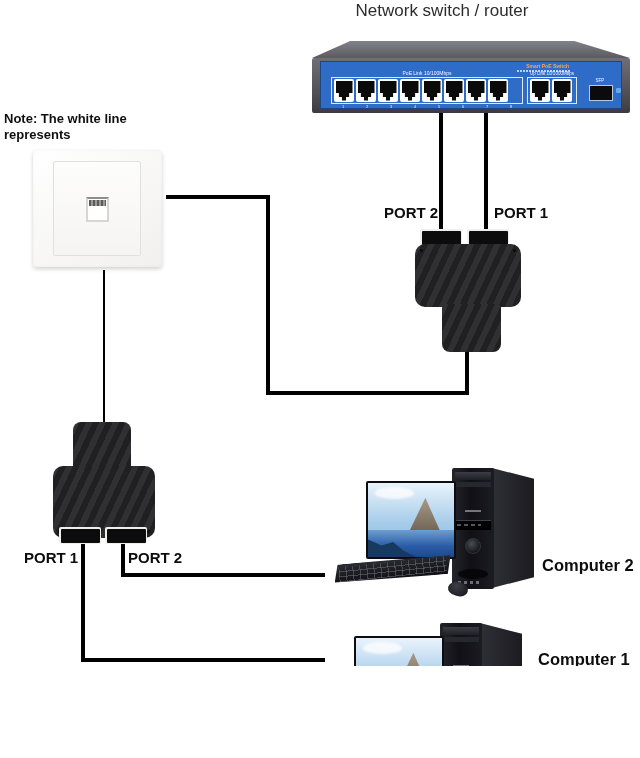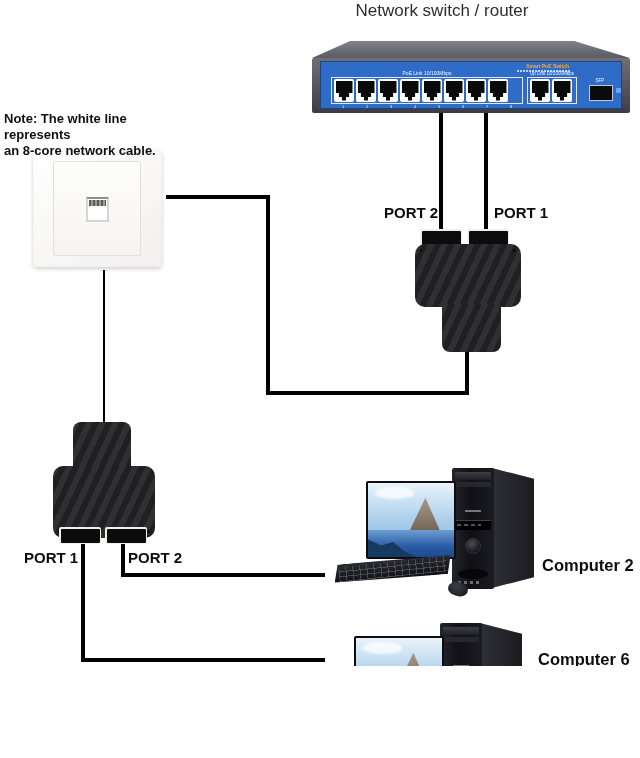--- a/index.html
+++ b/index.html
@@ -135,21 +135,20 @@
       <div class="cable" style="left: 81px; top: 542px; width: 4px; height: 120px;"></div>
       <div class="cable" style="left: 81px; top: 658px; width: 244px; height: 4px;"></div>
       <div class="cable" style="left: 121px; top: 542px; width: 4px; height: 35px;"></div>
       <div class="cable" style="left: 121px; top: 573px; width: 204px; height: 4px;"></div>
     </div>
 
   <div class="abs title">Network switch / router</div>
 
   <div class="abs note">
     <div>Note: The white line represents</div>
-    <div>an 8-core network cable.</div>
   </div>
 
   <div class="abs sw-top device"></div>
   <div class="abs sw-front device"></div>
   <div class="abs sw-panel device">
     <div class="sw-brand">Smart PoE Switch</div>
     <div class="sw-brand-sub"></div>
     <div class="group-label poe-label abs">PoE Link    10/100Mbps</div>
     <div class="port-group poe-group abs">
         <div class="rj45">
@@ -289,15 +288,15 @@
         <div class="mountain"></div>
         <div class="sea"></div>
         <div class="rocks"></div>
       </div>
     </div>
     <div class="m-stand"></div>
     <div class="m-base"></div>
     <div class="keyboard"></div>
     <div class="mouse"></div>
   </div>
-  <div class="abs comp-label" style="left:538px;top:650px;">Computer  6</div>
+  <div class="abs comp-label" style="left:538px;top:650px;">Computer  1</div>
 
 </div>
 
 </body></html>

